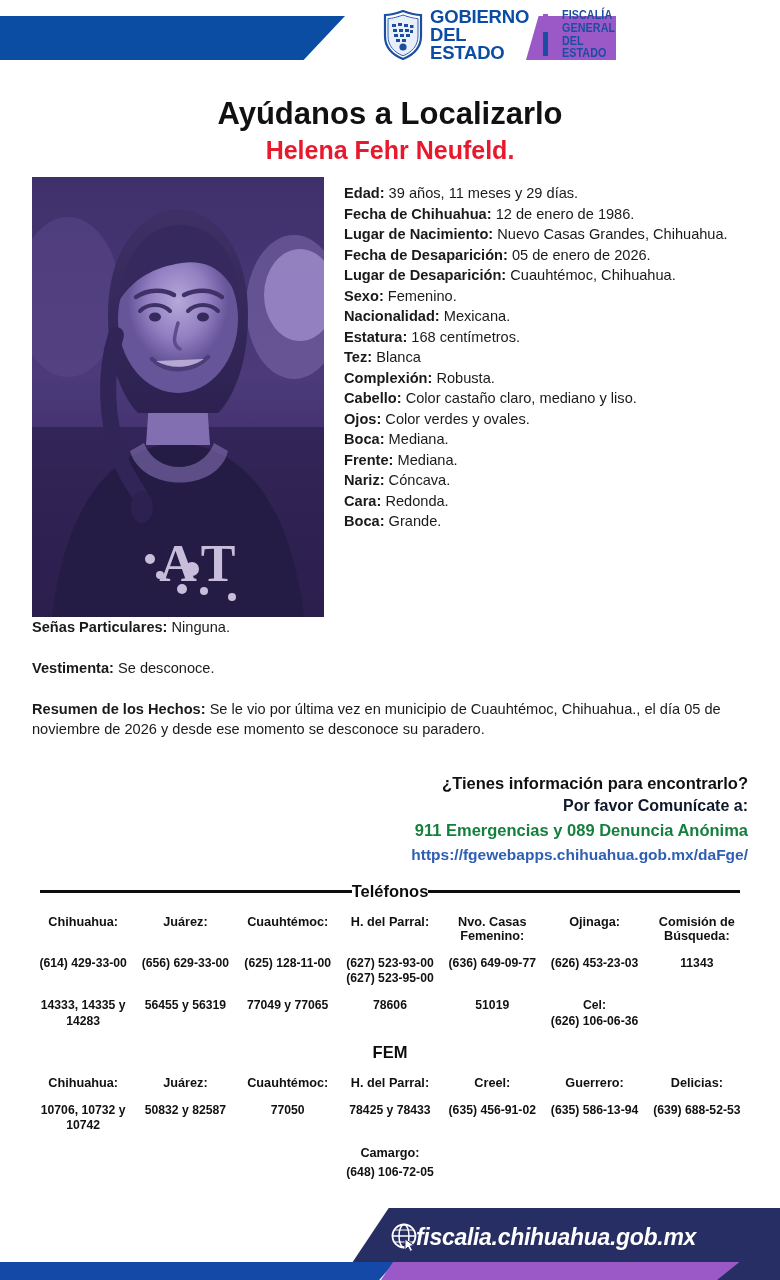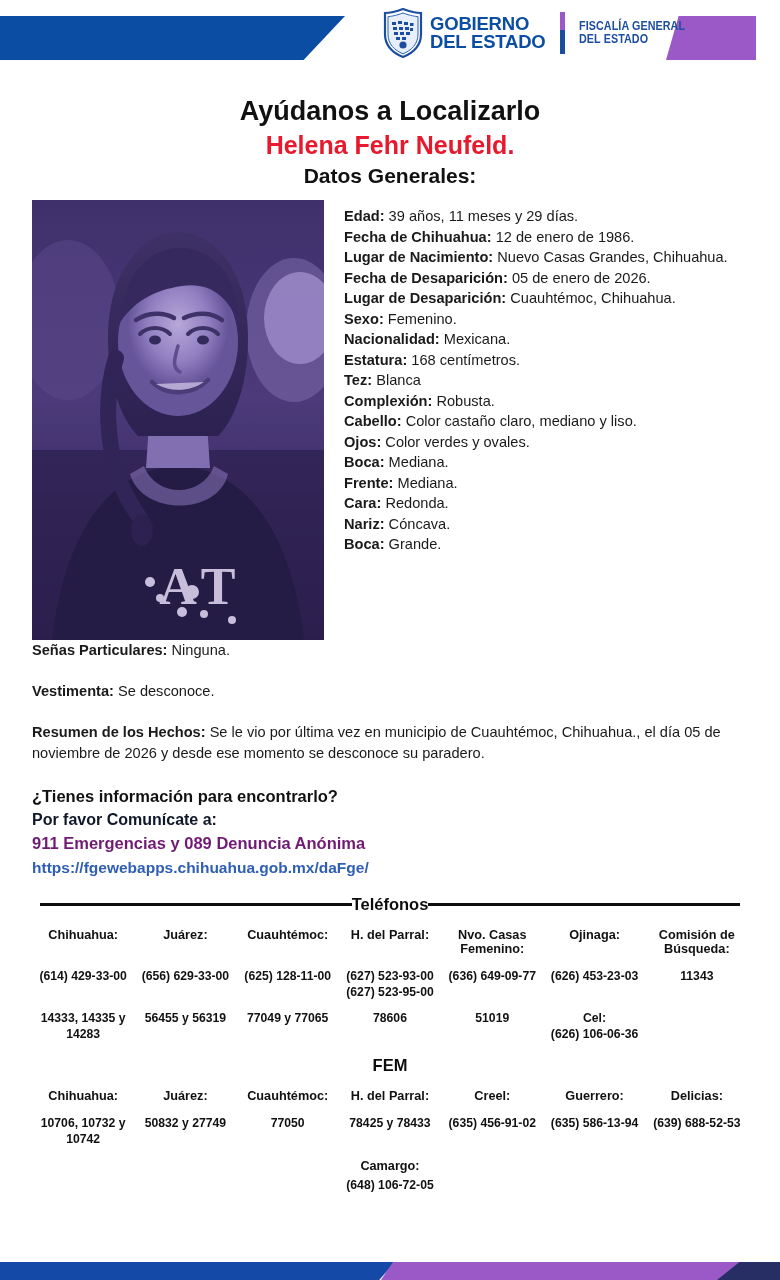--- a/index.html
+++ b/index.html
@@ -13,21 +13,21 @@
     position: relative;
     font-family: "Liberation Sans", sans-serif;
     color: #1a1a1a;
     overflow: hidden;
   }
 
   
   .header {
     position: relative;
     height: 78px;
-    width: 756px;
+    width: 616px;
   }
   .band-blue {
     position: absolute;
     left: 0; top: 16px;
     width: 345px; height: 44px;
     background: #0b4da2;
     clip-path: polygon(0 0, 100% 0, 88% 100%, 0 100%);
   }
   .band-purple {
     position: absolute;
@@ -77,21 +77,21 @@
     transform: scaleX(0.86);
     transform-origin: left center;
   }
 
   
   .titles {
     text-align: center;
     margin-top: 18px;
   }
   .title-main {
-    font-size: 27px;
+    font-size: 31px;
     font-weight: bold;
     color: #111111;
     line-height: 1.18;
   }
   .title-name {
     font-size: 25px;
     font-weight: bold;
     color: #e8192c;
     line-height: 1.22;
     margin-top: 2px;
@@ -137,38 +137,38 @@
   
   .notes {
     font-size: 14.6px;
     line-height: 1.42;
   }
   .notes p { margin: 0 0 20px 0; }
   .notes p:last-child { margin-bottom: 0; }
 
   
   .cta {
-    text-align: left;
-    margin-top: 22px;
+    text-align: right;
+    margin-top: 32px;
     line-height: 1.42;
   }
   .cta-q {
     font-size: 16.5px;
     font-weight: bold;
     color: #111111;
   }
   .cta-p {
     font-size: 16px;
     font-weight: bold;
     color: #0f172a;
   }
   .cta-phone {
     font-size: 16.5px;
     font-weight: bold;
-    color: #701a75;
+    color: #15803d;
     margin-top: 1px;
   }
   .cta-url {
     font-size: 15.5px;
     font-weight: bold;
     color: #2f5fb3;
     margin-top: 1px;
   }
 
   
@@ -322,21 +322,20 @@
     <span class="fis-text">
       <span class="fis-line1">FISCALÍA GENERAL</span>
       <span class="fis-line2">DEL ESTADO</span>
     </span>
   </div>
 </div>
 
 <div class="titles">
   <div class="title-main">Ayúdanos a Localizarlo</div>
   <div class="title-name">Helena Fehr Neufeld.</div>
-  <div class="title-sub">Datos Generales:</div>
 </div>
 
 <div class="body-wrap">
   <div class="row-main">
 
     <div class="photo-box">
       <svg viewBox="0 0 292 440" preserveAspectRatio="xMidYMid slice" xmlns="http://www.w3.org/2000/svg">
         <defs>
           <radialGradient id="faceg" cx="50%" cy="38%" r="42%">
             <stop offset="0%" stop-color="#c9bde6"></stop>
@@ -411,22 +410,22 @@
       <p class="d-row"><b>Lugar de Desaparición:</b> <span>Cuauhtémoc, Chihuahua.</span></p>
       <p class="d-row"><b>Sexo:</b> <span>Femenino.</span></p>
       <p class="d-row"><b>Nacionalidad:</b> <span>Mexicana.</span></p>
       <p class="d-row"><b>Estatura:</b> <span>168 centímetros.</span></p>
       <p class="d-row"><b>Tez:</b> <span>Blanca</span></p>
       <p class="d-row"><b>Complexión:</b> <span>Robusta.</span></p>
       <p class="d-row"><b>Cabello:</b> <span>Color castaño claro, mediano y liso.</span></p>
       <p class="d-row"><b>Ojos:</b> <span>Color verdes y ovales.</span></p>
       <p class="d-row"><b>Boca:</b> <span>Mediana.</span></p>
       <p class="d-row"><b>Frente:</b> <span>Mediana.</span></p>
+      <p class="d-row"><b>Nariz:</b> <span>Cóncava.</span></p>
       <p class="d-row"><b>Cara:</b> <span>Redonda.</span></p>
-      <p class="d-row"><b>Nariz:</b> <span>Cóncava.</span></p>
       <p class="d-row"><b>Boca:</b> <span>Grande.</span></p>
     </div>
   </div>
 
   <div class="notes">
     <p><b>Señas Particulares:</b> <span>Ninguna.</span></p>
     <p><b>Vestimenta:</b> <span>Se desconoce.</span></p>
     <p><b>Resumen de los Hechos:</b> <span>Se le vio por última vez en municipio de Cuauhtémoc, Chihuahua., el día 05 de noviembre de 2026 y desde ese momento se desconoce su paradero.</span></p>
   </div>
 
@@ -499,21 +498,21 @@
         <th>Guerrero:</th>
         <th>Delicias:</th>
       </tr>
     </thead>
     <tbody>
       <tr>
         <td>
           <span class="sub-line">10706, 10732 y</span>
           <span class="sub-line">10742</span>
         </td>
-        <td>50832 y 27749</td>
+        <td>50832 y 82587</td>
         <td>77050</td>
         <td>78425 y 78433</td>
         <td>(635) 456-91-02</td>
         <td>(635) 586-13-94</td>
         <td>(639) 688-52-53</td>
       </tr>
       <tr>
         <td></td>
           <td></td>
           <td></td>
@@ -529,18 +528,31 @@
         <td>(648) 106-72-05</td>
         <td></td>
           <td></td>
           <td></td>
       </tr>
     </tbody>
   </table>
 </div>
 
 <div class="footer">
+  <div class="footer-navy">
+    <span class="globe">
+      <svg viewBox="0 0 30 30" xmlns="http://www.w3.org/2000/svg">
+        <circle cx="14" cy="14" r="11.5" fill="none" stroke="#ffffff" stroke-width="1.8"></circle>
+        <ellipse cx="14" cy="14" rx="5" ry="11.5" fill="none" stroke="#ffffff" stroke-width="1.5"></ellipse>
+        <line x1="2.5" y1="14" x2="25.5" y2="14" stroke="#ffffff" stroke-width="1.5"></line>
+        <line x1="4.5" y1="8" x2="23.5" y2="8" stroke="#ffffff" stroke-width="1.2"></line>
+        <line x1="4.5" y1="20" x2="23.5" y2="20" stroke="#ffffff" stroke-width="1.2"></line>
+        <path d="M15 17 L15 28 L18 25 L20.2 29.4 L22.6 28.2 L20.4 24 L24.2 23.6 Z" fill="#ffffff" stroke="#262e63" stroke-width="1"></path>
+      </svg>
+    </span>
+    <span class="footer-url">fiscalia.chihuahua.gob.mx</span>
+  </div>
   <div class="footer-strip">
     <span class="strip-blue"></span>
     <span class="strip-purple"></span>
   </div>
   <div class="strip-navy-tail"></div>
 </div>
 
 </body></html>

